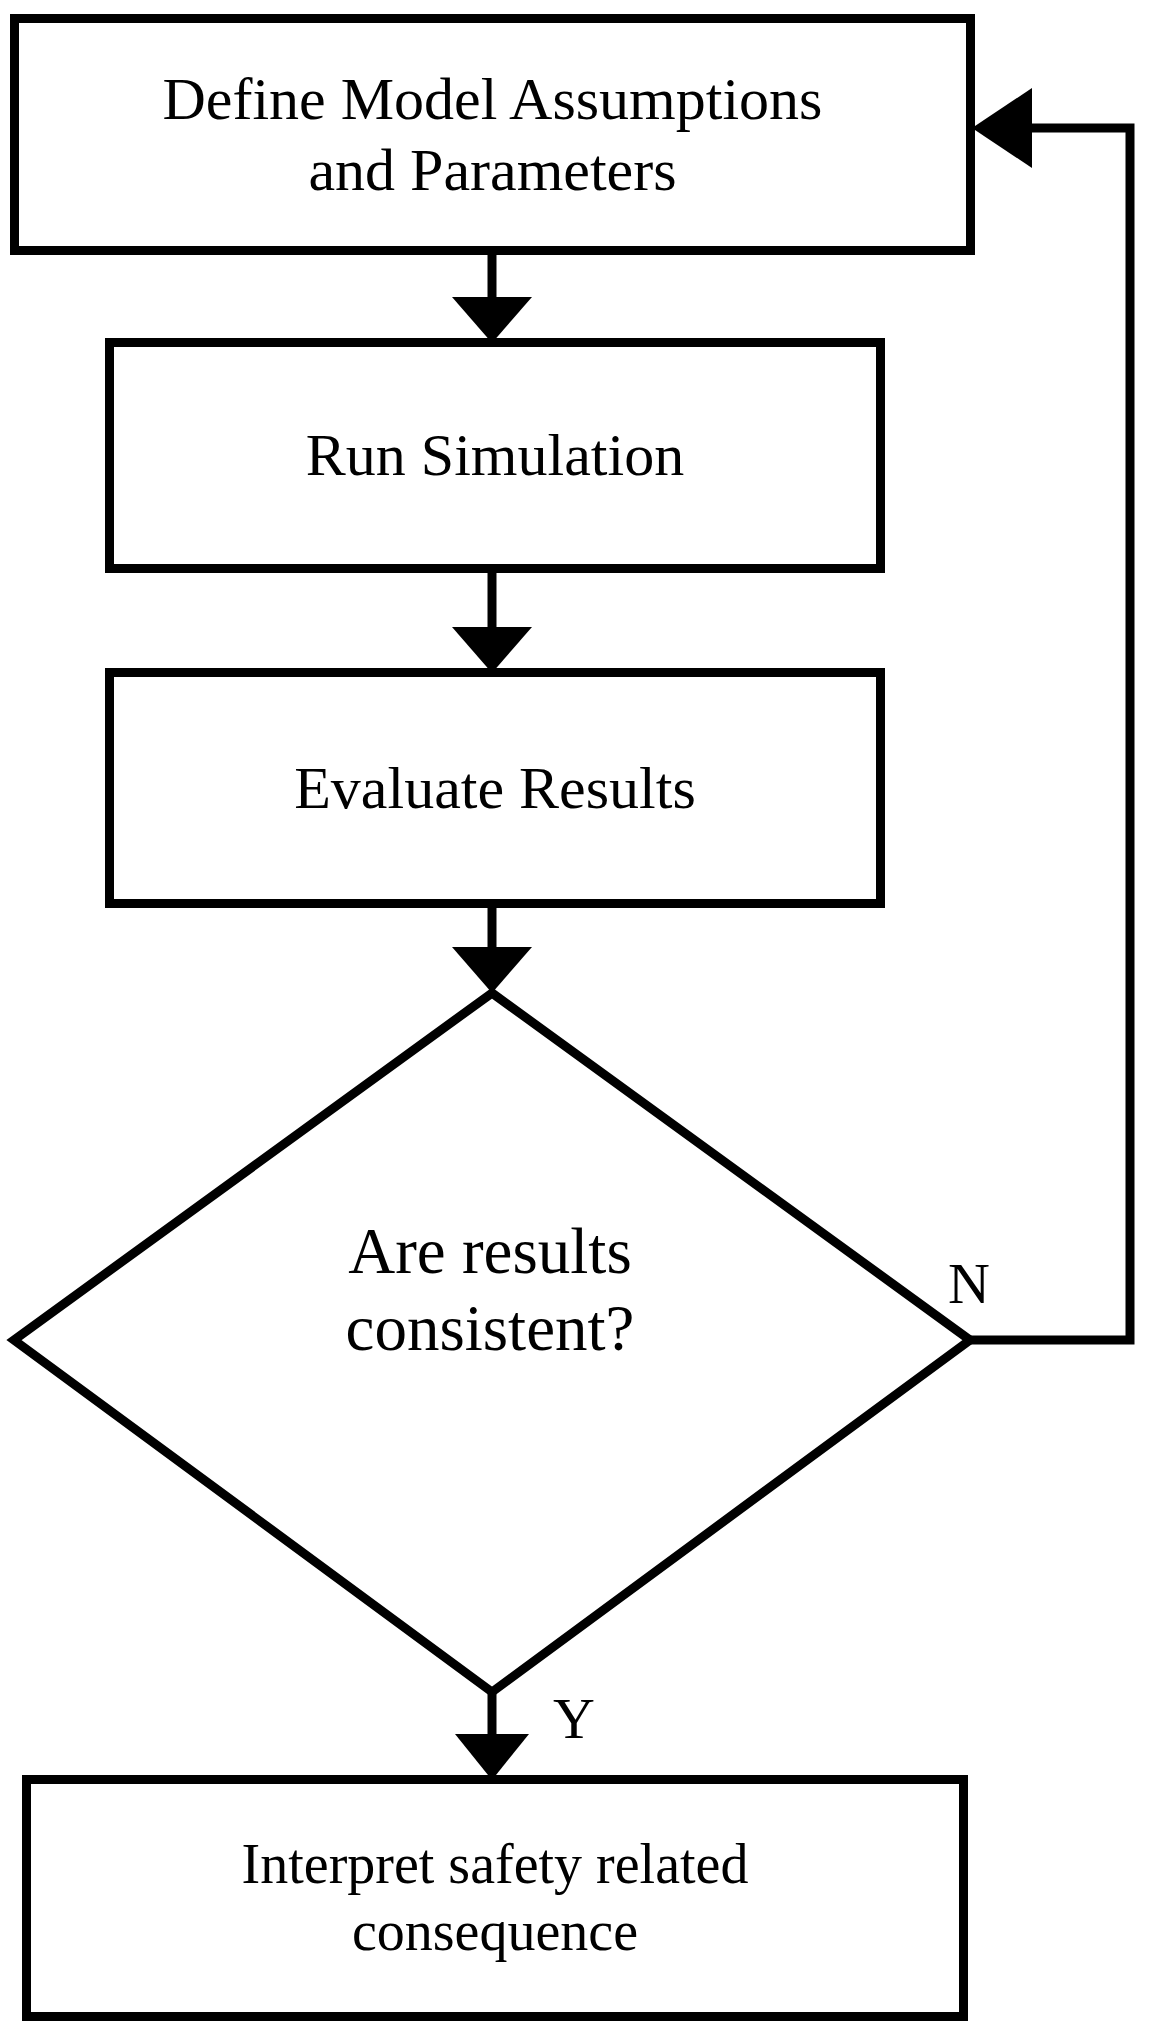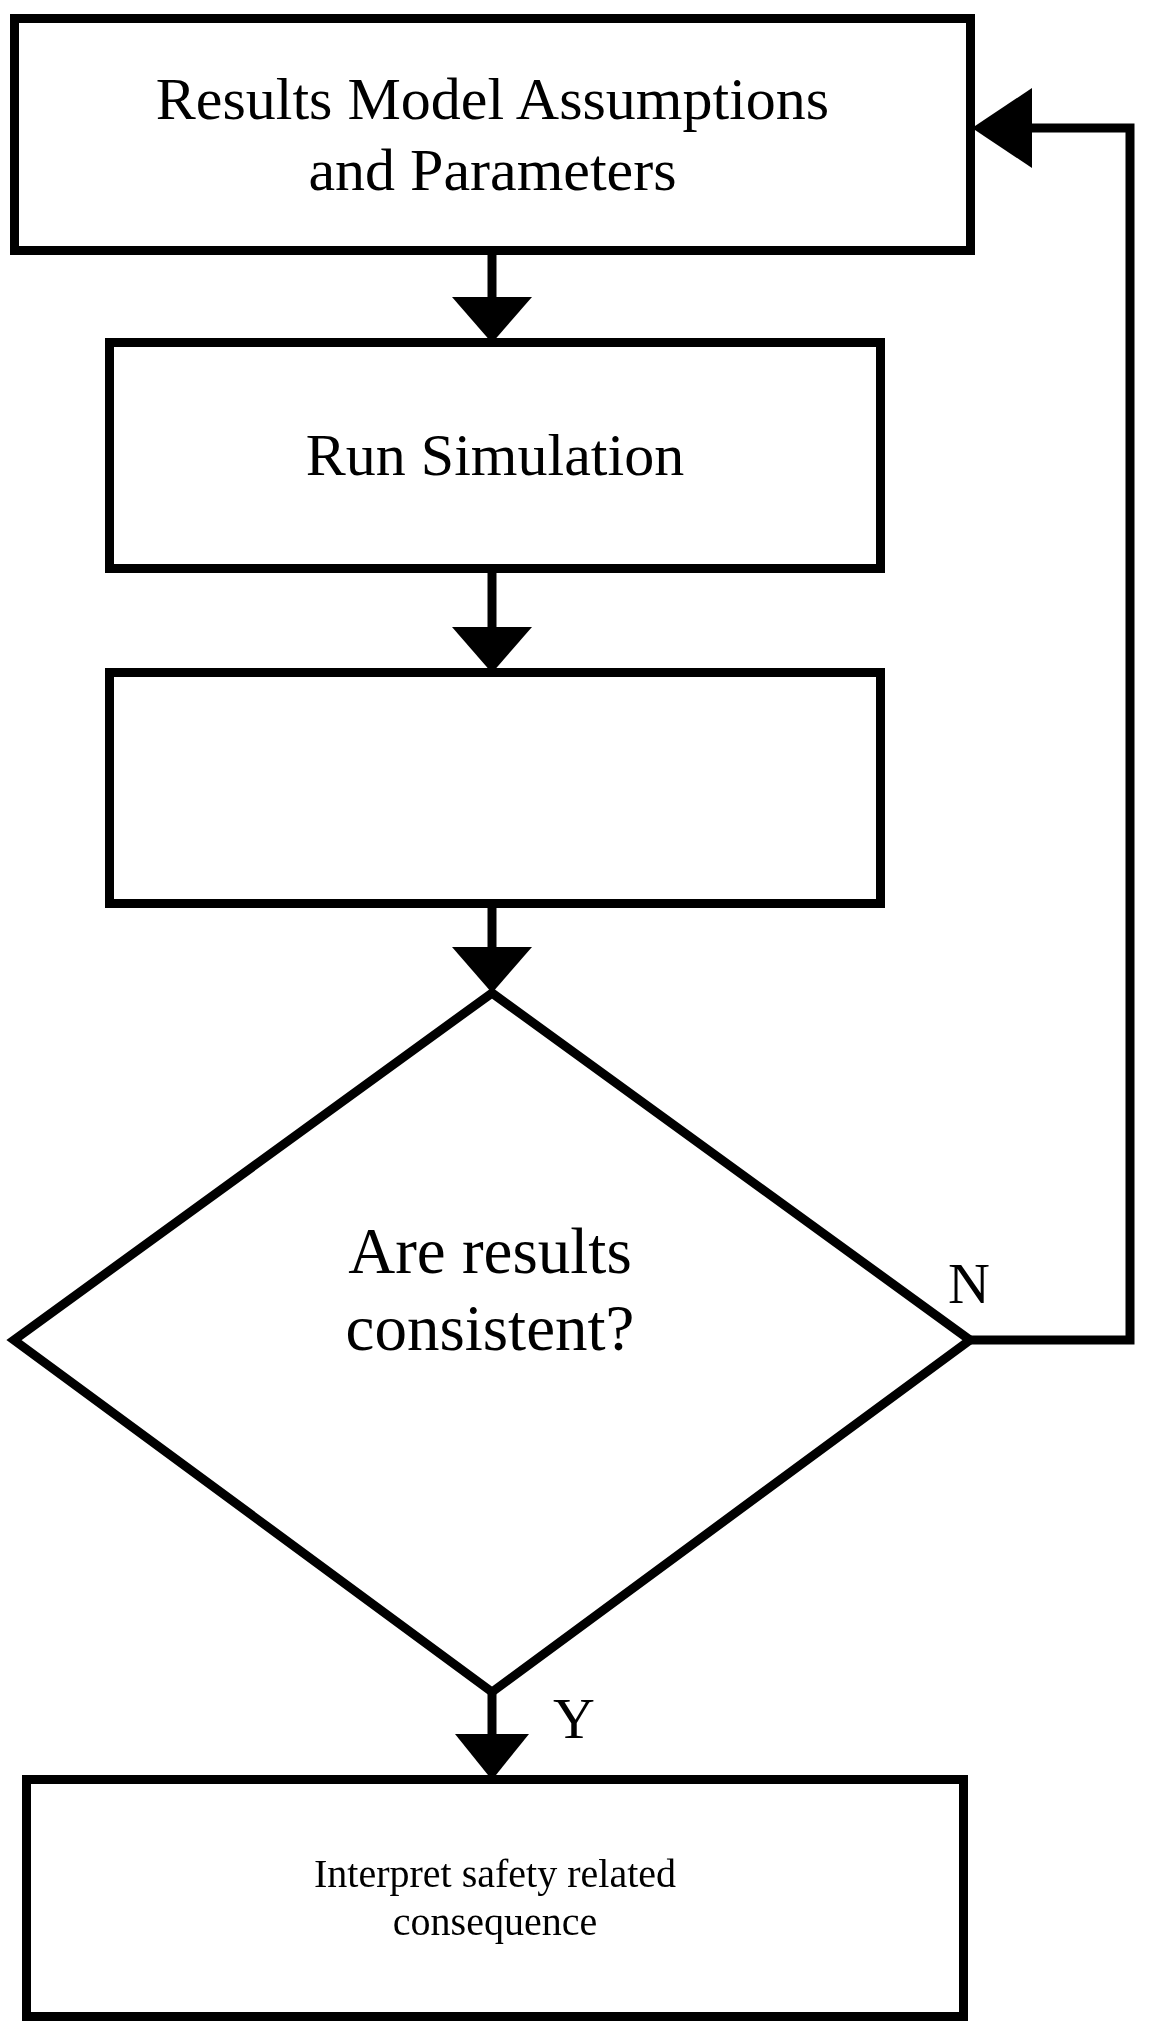--- a/index.html
+++ b/index.html
@@ -68,21 +68,21 @@
     color: #000000;
     font-family: "Liberation Serif", "DejaVu Serif", serif;
     font-weight: 400;
     line-height: 1;
     user-select: none;
   }
   .t-define   { left: 10px;  top: 14px;   width: 965px; height: 241px; font-size: 60px; }
   .t-run      { left: 105px; top: 338px;  width: 780px; height: 235px; font-size: 60px; text-align: center; }
   .t-evaluate { left: 105px; top: 668px;  width: 780px; height: 240px; font-size: 60px; }
   .t-decision { left: 190px; top: 1200px; width: 600px; height: 180px; font-size: 65px; }
-  .t-interpret{ left: 22px;  top: 1775px; width: 946px; height: 245px; font-size: 40px; }
+  .t-interpret{ left: 22px;  top: 1775px; width: 946px; height: 245px; font-size: 56px; }
   .lbl-n      { left: 948px; top: 1255px; font-size: 58px; }
   .lbl-y      { left: 553px; top: 1690px; font-size: 58px; }
 </style>
 </head>
 <body>
 
 <div id="flow-root">
 
   <svg class="flow-canvas" viewBox="0 0 1149 2031" xmlns="http://www.w3.org/2000/svg">
 
@@ -106,25 +106,26 @@
     <polygon class="arrow-head" points="452,947 532,947 492,993"></polygon>
 
     <line class="conn-line" x1="492" y1="1692" x2="492" y2="1742"></line>
     <polygon class="arrow-head" points="455,1734 529,1734 492,1780"></polygon>
 
     <path class="conn-line" d="M 970 1340 L 1130 1340 L 1130 128 L 1028 128"></path>
     <polygon class="arrow-head" points="1032,88 1032,168 972,128"></polygon>
 
   </svg>
 
-  <div class="node-text t-define">Results Model Assumptions
+  <div class="node-text t-define">Define Model Assumptions
 and Parameters</div>
 
   <div class="node-text t-run">Run Simulation</div>
 
+  <div class="node-text t-evaluate">Evaluate Results</div>
 
   <div class="node-text t-decision">Are results
 consistent?</div>
 
   <div class="node-text t-interpret">Interpret safety related
 consequence</div>
 
   <div class="edge-label lbl-n">N</div>
 
   <div class="edge-label lbl-y">Y</div>

